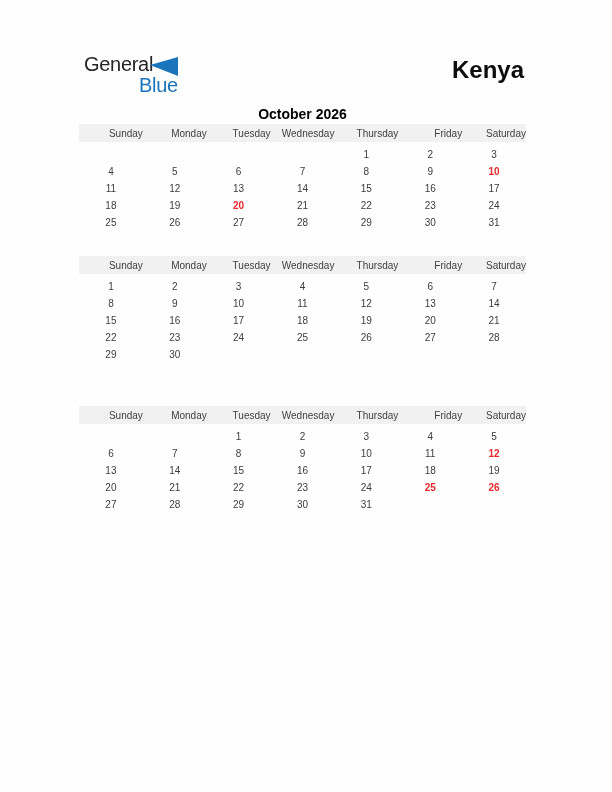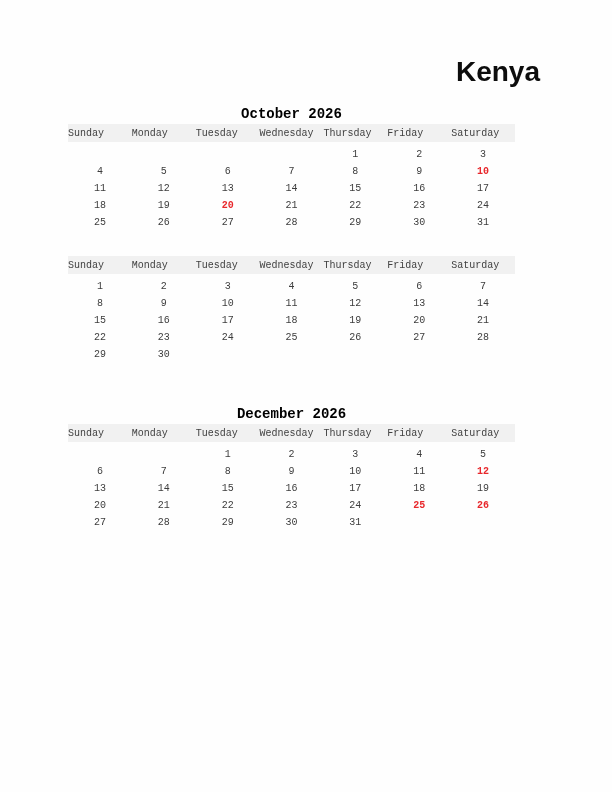--- a/index.html
+++ b/index.html
@@ -21,49 +21,54 @@
     position:absolute; left:66px; top:4px;
     width:28px; height:19px;
     background:var(--blue, #1B75BC);
     clip-path:polygon(0 42%, 100% 0, 100% 100%);
   }
   .logo-blue {
     position:absolute; left:55px; top:21px;
     font-size:20px; color:var(--blue, #1B75BC); letter-spacing:-0.3px;
   }
   .country {
-    position:absolute; right:72px; top:56px;
-    font-size:28px; font-weight:bold; color:#0d0d0d;
+    position:absolute; right:88px; top:56px;
+    font-size:24px; font-weight:bold; color:#0d0d0d;
   }
 
   
-  .month { position:absolute; left:68px; width:447px;font-family:Liberation Mono, monospace; }
+  .month { position:absolute; left:79px; width:447px; }
   .month-title {
     text-align:center; font-size:14px; font-weight:bold;
     color:#000; height:18px; line-height:17px;
   }
   .weekrow { display:grid; grid-template-columns:repeat(7,1fr); }
   .weekday-header {
     background:var(--band, #F1F1F1);
     height:18px; align-items:center; margin-bottom:4px;
   }
-  .wcell { text-align:left; font-size:10px; color:#3f3f3f; }
+  .wcell { text-align:right; font-size:10px; color:#3f3f3f; }
   .dates { height:17px; align-items:center; }
   .dcell { text-align:center; font-size:10px; color:#3c3c3c; }
   .dcell.holiday { color:var(--red, #E8282C); font-weight:bold; }
 
   
   .holidays { position:absolute; left:85px; top:551px; }
   .holiday-line { font-size:10px; line-height:14px; color:#313131; }
 </style>
 </head>
 <body>
 
 <div class="page">
 
+  <div class="logo">
+    <span class="logo-general">General</span>
+    <span class="logo-triangle"></span>
+    <span class="logo-blue">Blue</span>
+  </div>
 
   <div class="country">Kenya</div>
 
   <div id="months">
       <div class="month" style="top: 106px;">
         <div class="month-title">October 2026</div>
         <div class="weekrow weekday-header">
           <div class="wcell">Sunday</div>
           <div class="wcell">Monday</div>
           <div class="wcell">Tuesday</div>
@@ -168,21 +173,20 @@
           <div class="dcell">29</div>
           <div class="dcell">30</div>
           <div class="dcell"></div>
           <div class="dcell"></div>
           <div class="dcell"></div>
           <div class="dcell"></div>
           <div class="dcell"></div>
         </div>
       </div>
       <div class="month" style="top: 406px;">
-        <div class="month-title">December 2026</div>
         <div class="weekrow weekday-header">
           <div class="wcell">Sunday</div>
           <div class="wcell">Monday</div>
           <div class="wcell">Tuesday</div>
           <div class="wcell">Wednesday</div>
           <div class="wcell">Thursday</div>
           <div class="wcell">Friday</div>
           <div class="wcell">Saturday</div>
         </div>
         <div class="weekrow dates">

